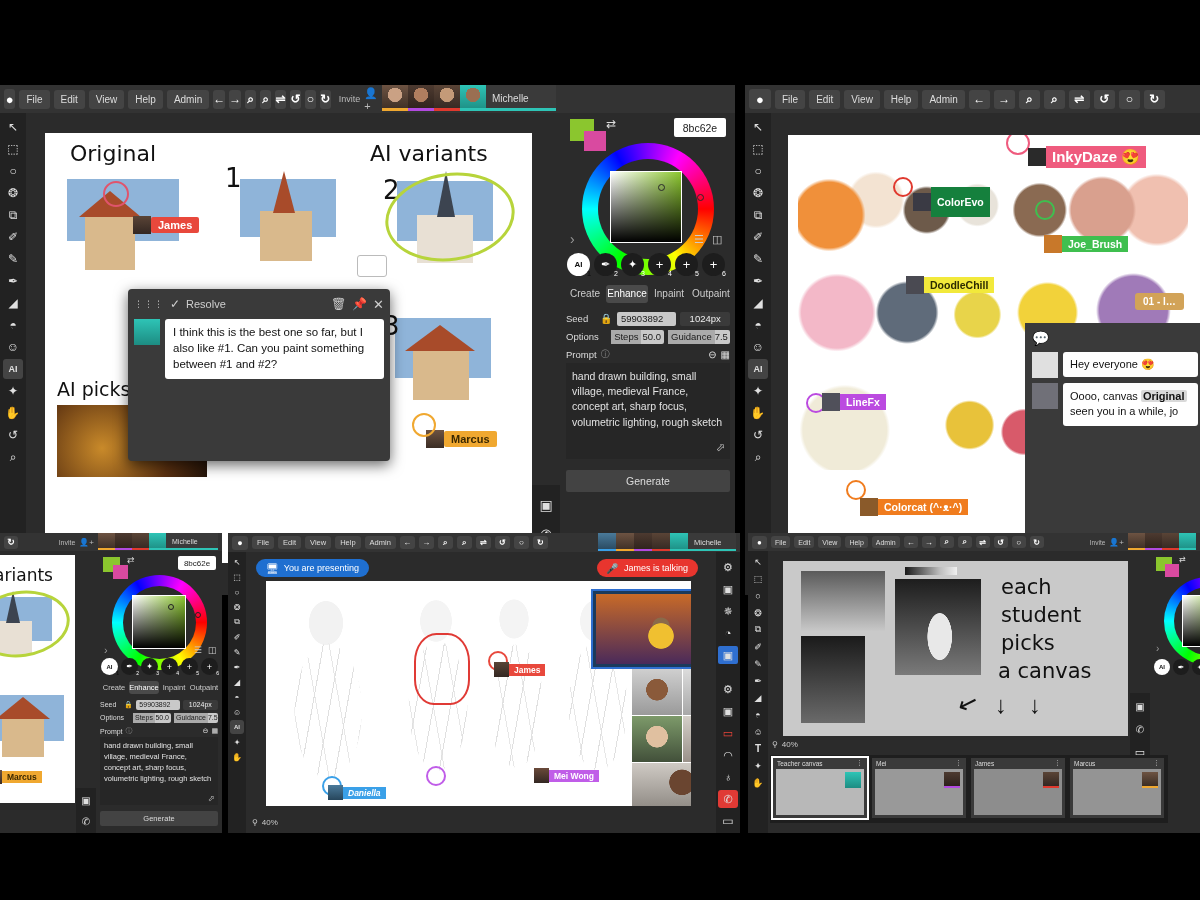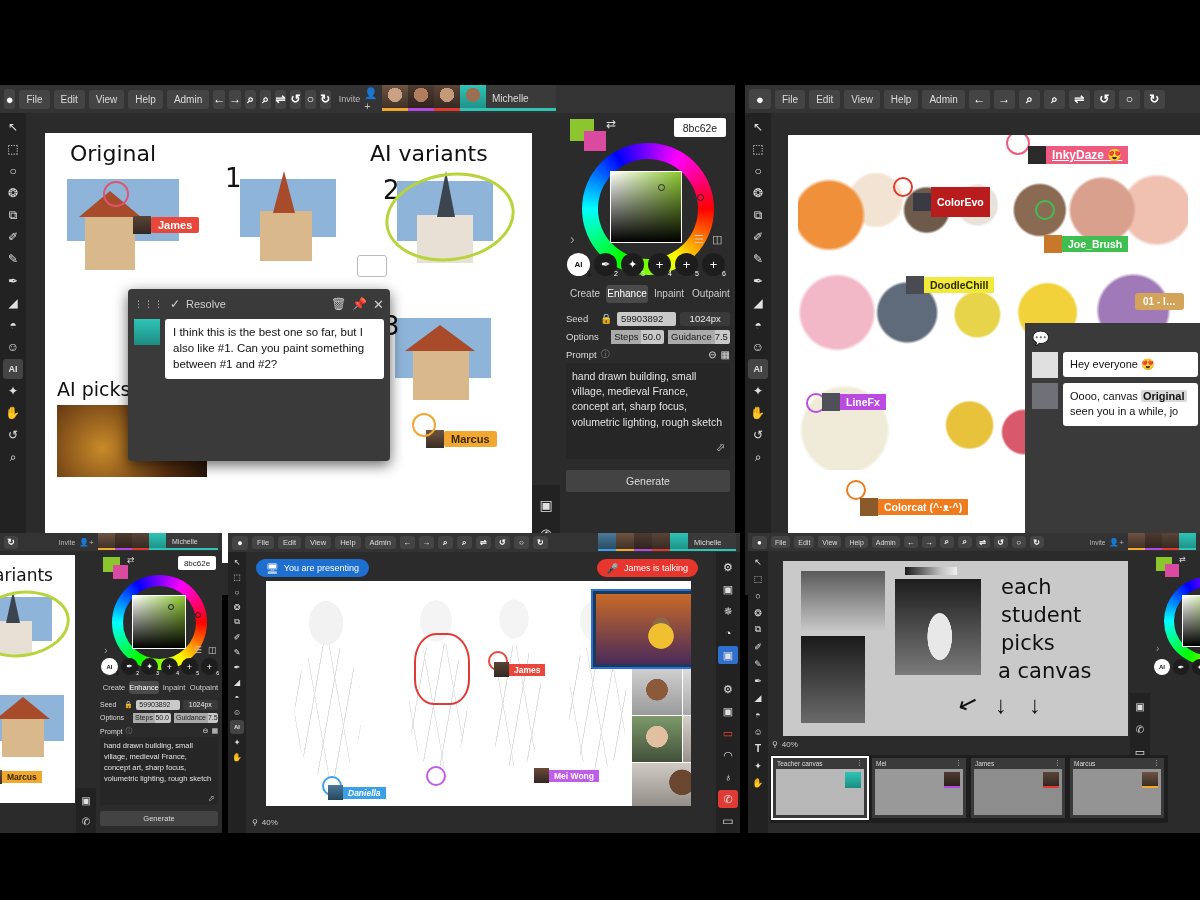--- a/index.html
+++ b/index.html
@@ -407,25 +407,25 @@
                  radial-gradient(circle at 74% 55%,#b8a0d0 9%,transparent 10%);"></div>
 
     <div class="redring" style="left:218px;top:-4px;width:24px;height:24px;border-color:#ef5b7e;"></div>
     <div class="redring" style="left:105px;top:42px;width:20px;height:20px;border-color:#e0392e;"></div>
     <div class="redring" style="left:247px;top:65px;width:20px;height:20px;border-color:#3fbf4f;"></div>
     <div class="redring" style="left:18px;top:258px;width:20px;height:20px;border-color:#bb4ae0;"></div>
     <div class="redring" style="left:58px;top:345px;width:20px;height:20px;border-color:#f07c1e;"></div>
 
     <div class="cursor" style="left:240px;top:11px;">
       <div class="cav" style="width:18px;height:18px;background:#2a2a2a;"></div>
-      <div class="ctag" style="background:#ef5b7e;padding:2px 6px;font-size:12px;font-weight:bold;text-decoration:underline;">InkyDaze 😍</div>
+      <div class="ctag" style="background:#ef5b7e;padding:2px 6px;font-size:15px;font-weight:bold;">InkyDaze 😍</div>
     </div>
     <div class="cursor" style="left:125px;top:52px;">
       <div class="cav" style="width:18px;height:18px;background:#3a3a44;"></div>
-      <div class="ctag" style="background:#b91c1c;padding:9px 6px;font-size:10.5px;font-weight:bold;text-align:right;">ColorEvo</div>
+      <div class="ctag" style="background:#15803d;padding:9px 6px;font-size:10.5px;font-weight:bold;text-align:right;">ColorEvo</div>
     </div>
     <div class="cursor" style="left:256px;top:100px;">
       <div class="cav" style="width:18px;height:18px;background:#c8782a;"></div>
       <div class="ctag" style="background:#3fbf4f;padding:2px 6px;font-size:10.5px;font-weight:bold;">Joe_Brush</div>
     </div>
     <div class="cursor" style="left:118px;top:141px;">
       <div class="cav" style="width:18px;height:18px;background:#4a4a52;"></div>
       <div class="ctag" style="background:#f2e93b;color:#2a2a00;padding:2px 6px;font-size:10.5px;font-weight:bold;">DoodleChill</div>
     </div>
     <div class="cursor" style="left:34px;top:258px;">

